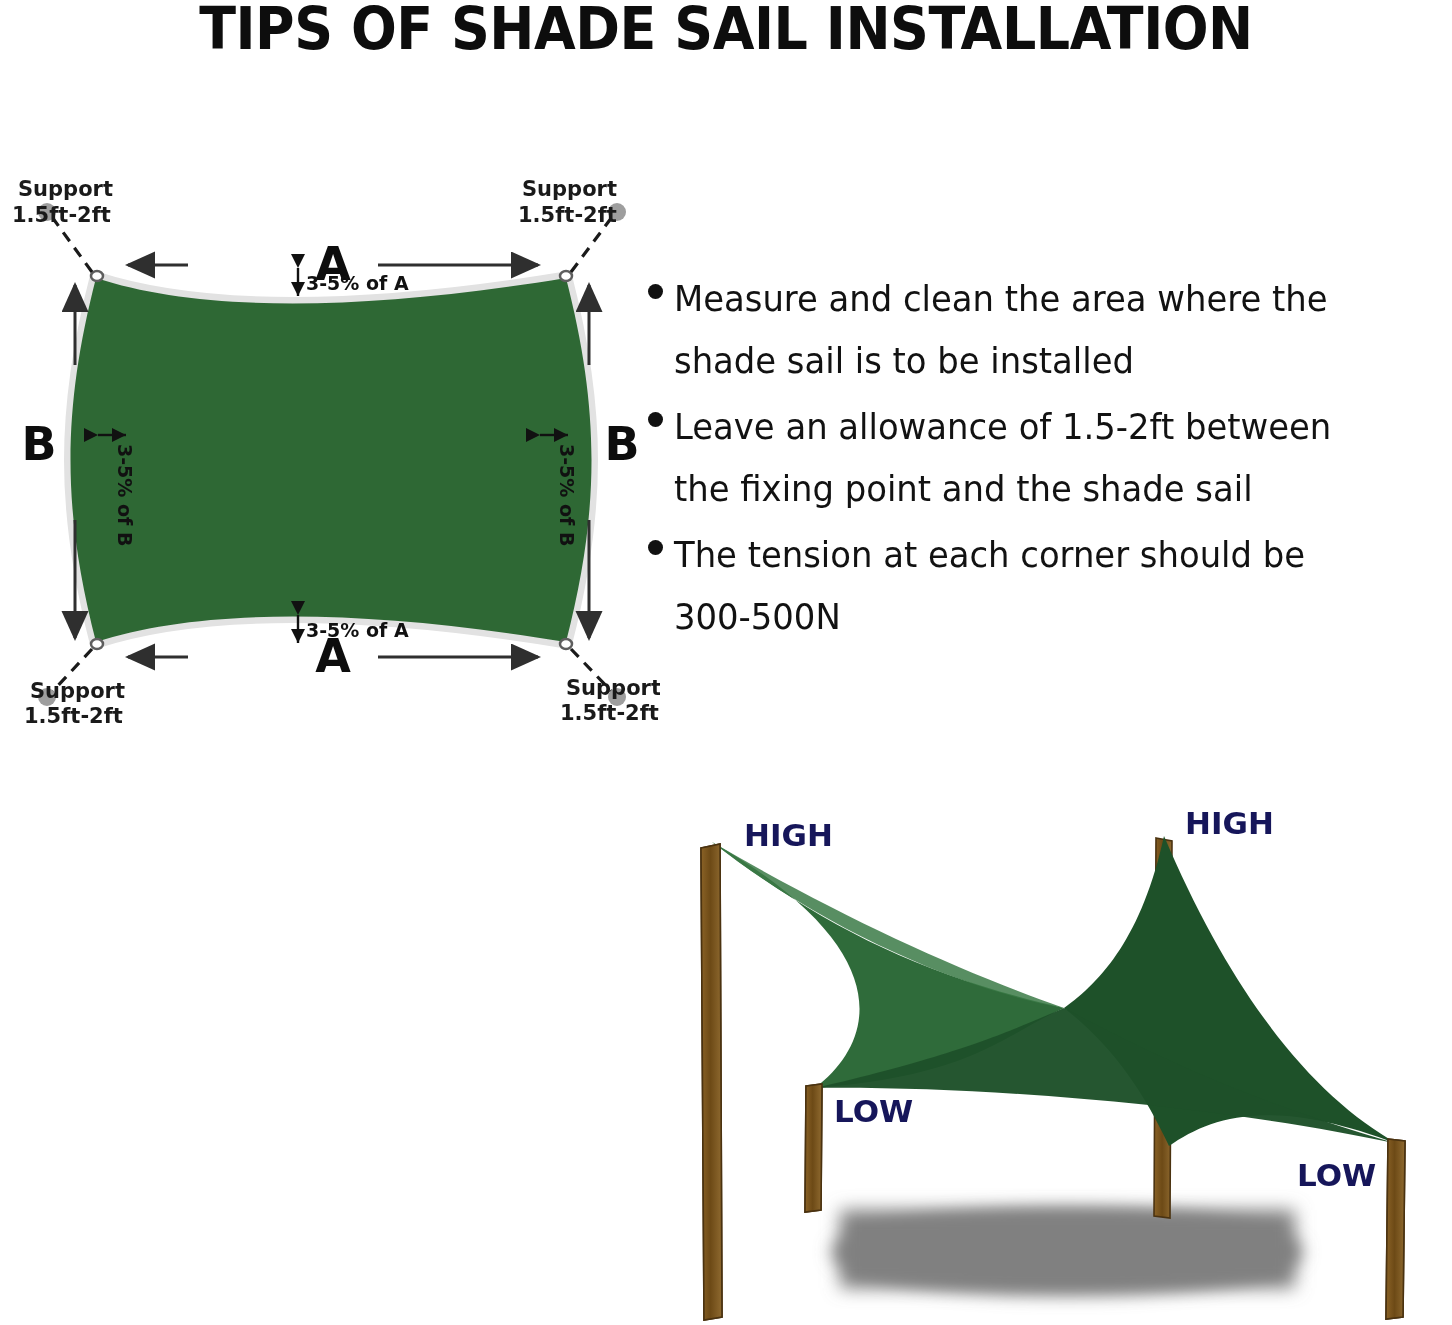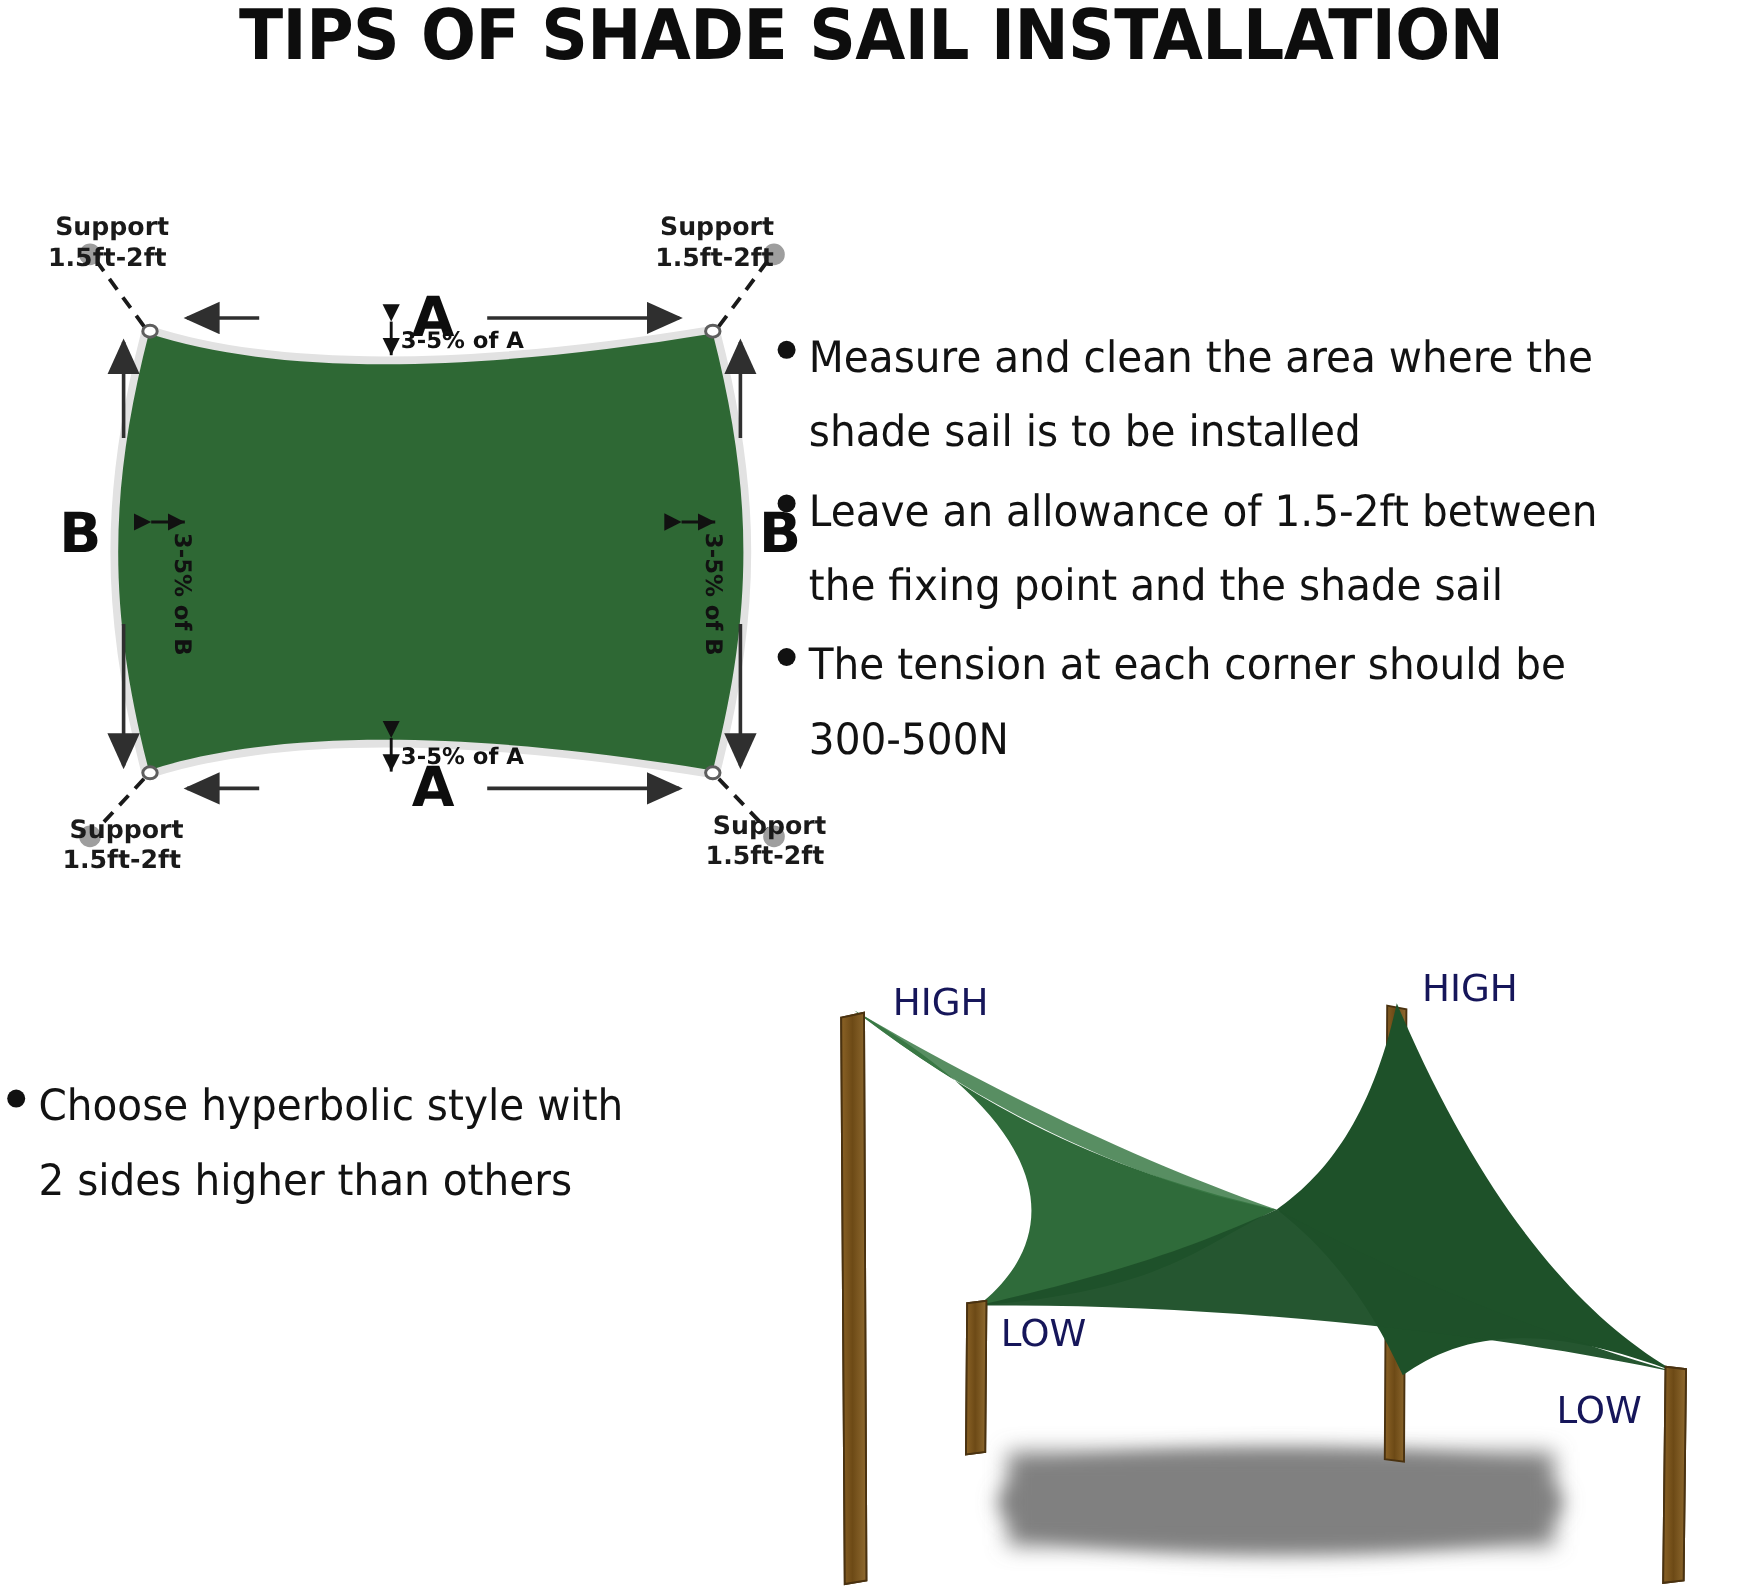--- a/index.html
+++ b/index.html
@@ -18,21 +18,21 @@
     font-size:58px;
     letter-spacing:-0.5px;
     color:#0d0d0d;
     transform:scaleX(0.93);
     transform-origin:50% 0;
     white-space:nowrap;
     line-height:1.08;
   }
 
   
-  .rect-diagram{position:absolute;left:0px;top:160px;width:660px;height:580px;margin-left:28px;}
+  .rect-diagram{position:absolute;left:0px;top:160px;width:660px;height:580px;}
   .rect-diagram svg{display:block;}
 
   
   .tips-list{
     position:absolute;left:648px;top:268px;width:810px;
   }
   .tip-row{
     display:flex;align-items:flex-start;
     margin-bottom:4px;
   }
@@ -57,21 +57,21 @@
   }
 
   
   .style-list{
     position:absolute;left:6px;top:890px;width:630px;
   }
   .style-list .tip-text{font-size:36px;line-height:63px;}
   .style-list .tip-bullet{padding-top:18px;}
 
   
-  .hyper-diagram{position:absolute;left:672px;top:786px;width:780px;height:539px;}
+  .hyper-diagram{position:absolute;left:672px;top:786px;width:780px;height:539px;font-weight:bold;}
   .hyper-diagram svg{display:block;}
 </style>
 </head>
 <body>
 
 <div class="title">TIPS OF SHADE SAIL INSTALLATION</div>
 
 <div class="rect-diagram">
 <svg width="660" height="580" viewBox="0 0 660 580" xmlns="http://www.w3.org/2000/svg">
   <defs>
@@ -184,27 +184,20 @@
   <div class="tip-row">
     <span class="tip-bullet">
         <i></i>
       </span>
     <span class="tip-text">The tension at each corner should be
 300-500N</span>
   </div>
 </div>
 
 <div class="style-list">
-  <div class="tip-row">
-    <span class="tip-bullet">
-        <i></i>
-      </span>
-    <span class="tip-text">Choose hyperbolic style with
-2 sides higher than others</span>
-  </div>
 </div>
 
 <div class="hyper-diagram">
 <svg width="780" height="539" viewBox="0 0 780 539" xmlns="http://www.w3.org/2000/svg">
   <defs>
     <filter id="blurShadow" x="-25%" y="-60%" width="150%" height="260%">
       <feGaussianBlur stdDeviation="9"></feGaussianBlur>
     </filter>
     <linearGradient id="postGrad" x1="0" y1="0" x2="1" y2="0">
       <stop offset="0%" stop-color="#8a6226"></stop>

